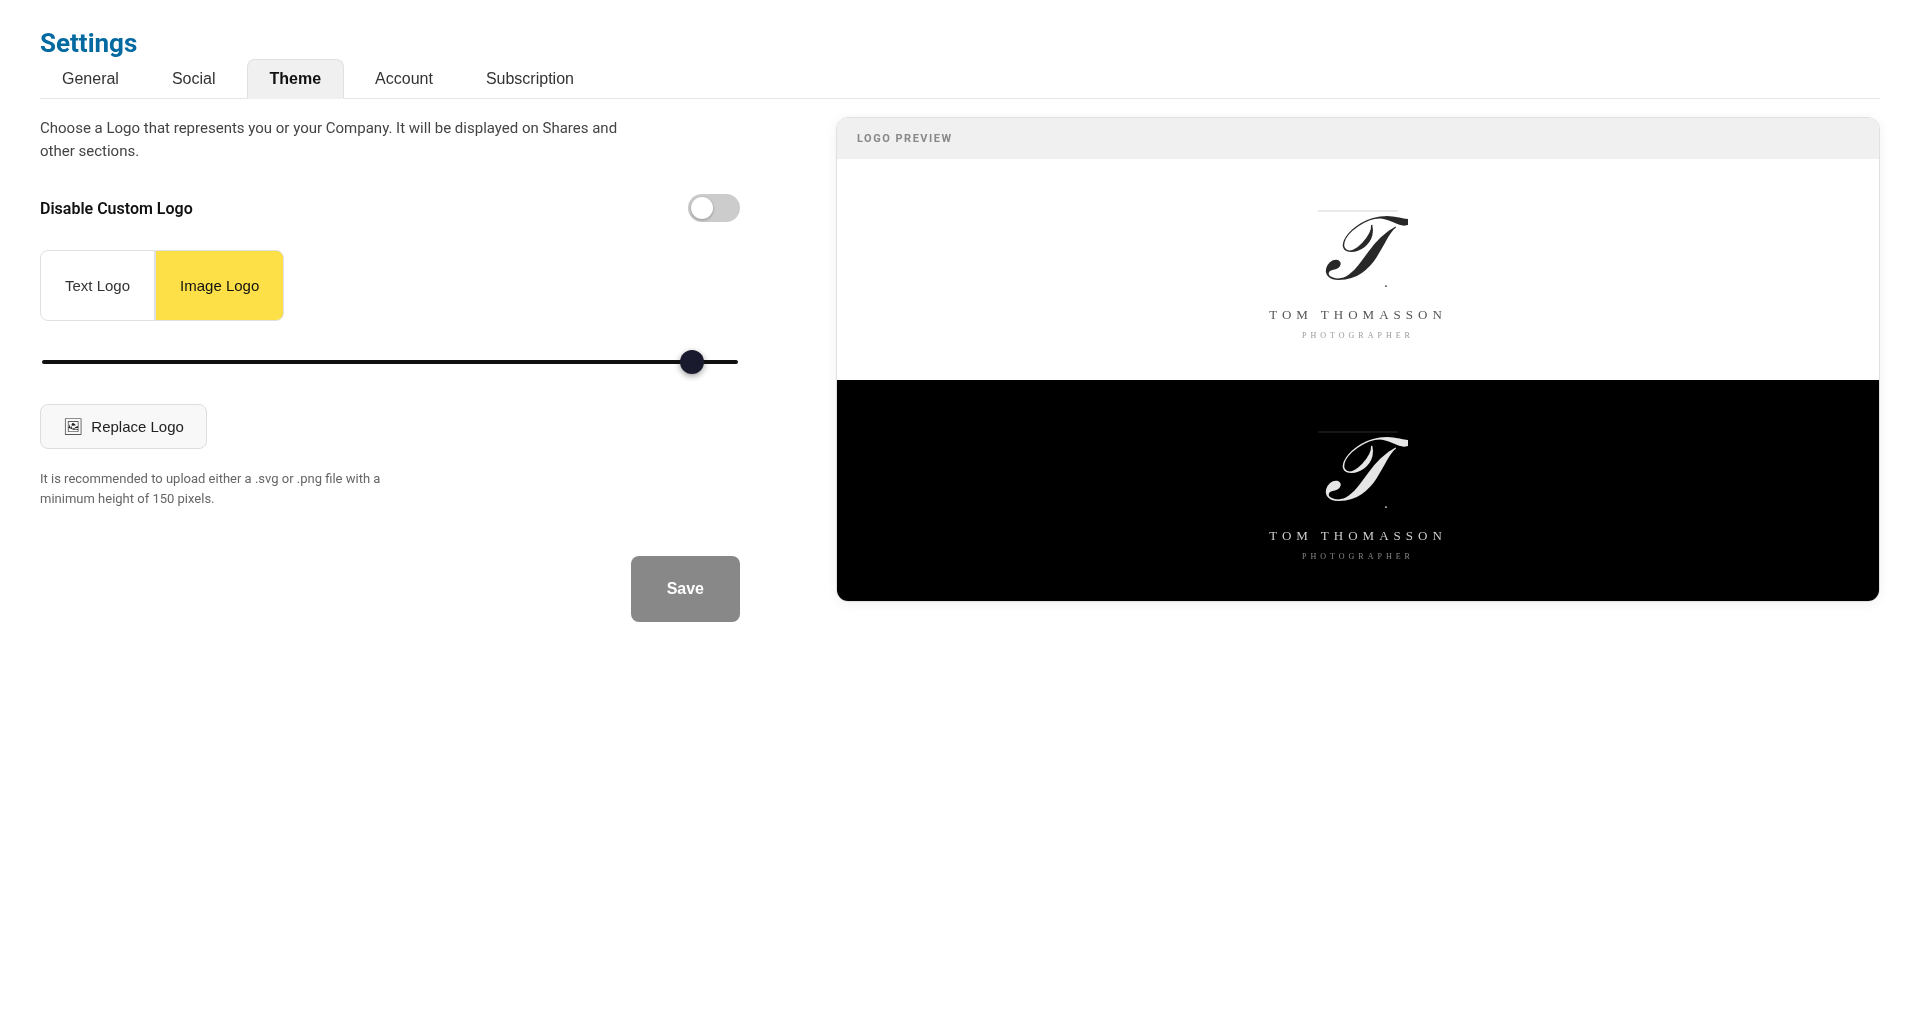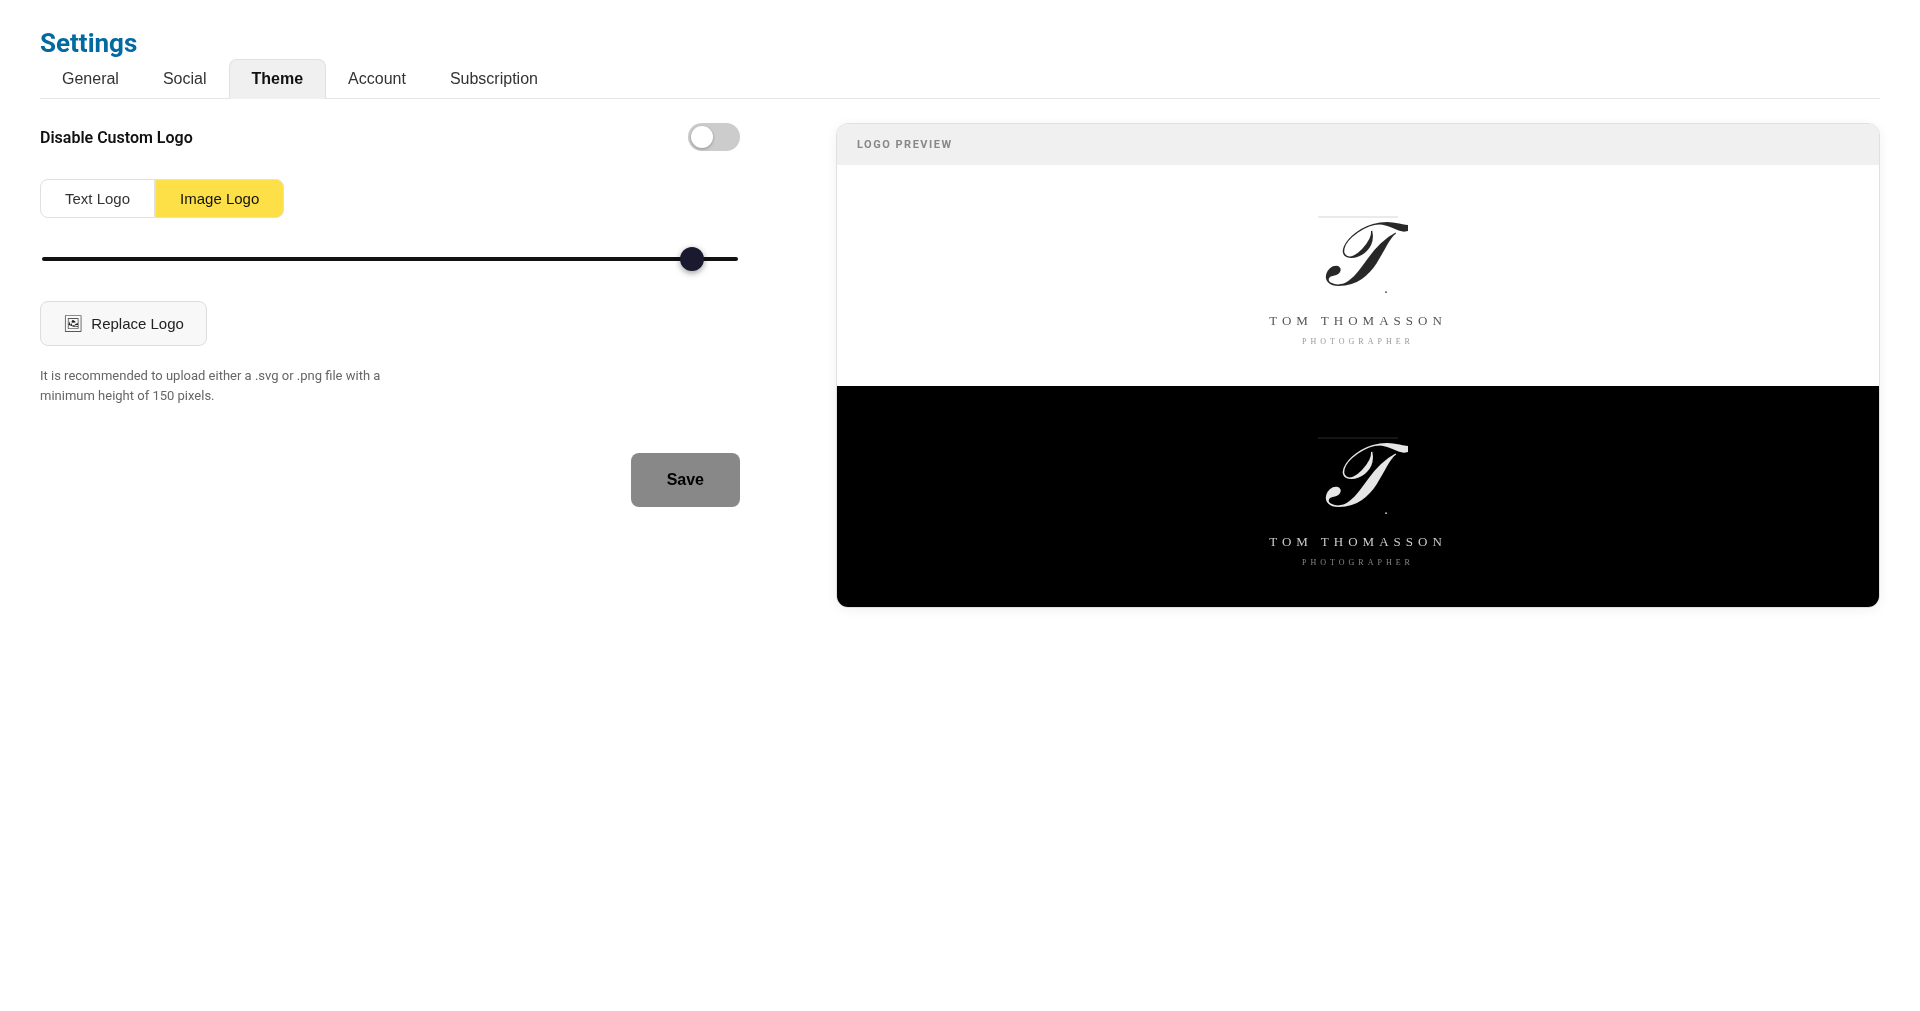--- a/index.html
+++ b/index.html
@@ -14,23 +14,23 @@
     
     .page-title {
       font-size: 26px;
       font-weight: 700;
       color: #0369a1;
     }
 
     
     .tabs {
       display: flex;
-      gap: 0;
+      gap: 9px;
       border-bottom: 1px solid #e5e5e5;
-      margin-bottom: 24px;
+      margin-bottom: 18px;
     }
     .tab {
       padding: 10px 22px;
       font-size: 16px;
       font-weight: 500;
       cursor: pointer;
       border-radius: 8px 8px 0 0;
       border: none;
       background: transparent;
       color: #333;
@@ -120,21 +120,21 @@
       box-shadow: 0 1px 3px rgba(0,0,0,0.3);
     }
 
     
     .logo-type-row {
       display: flex;
       gap: 0;
       margin-bottom: 28px;
     }
     .logo-type-btn {
-      padding: 10px 24px;
+      padding: 26px 24px;
       font-size: 15px;
       font-weight: 500;
       border: 1px solid #e0e0e0;
       background: transparent;
       cursor: pointer;
       color: #333;
     }
     .logo-type-btn:first-child {
       border-radius: 8px 0 0 8px;
     }
@@ -215,25 +215,25 @@
       max-width: 380px;
     }
 
     
     .save-btn-row {
       display: flex;
       justify-content: flex-end;
       max-width: 700px;
     }
     .save-btn {
-      padding: 18px 36px;
+      padding: 24px 36px;
       font-size: 16px;
       font-weight: 600;
       background: #888;
-      color: #000000;
+      color: #ffffff;
       border: none;
       border-radius: 8px;
       cursor: pointer;
     }
 
     
     .right-panel {
       flex: 1;
       min-width: 0;
     }
@@ -324,20 +324,21 @@
   <button class="tab active">Theme</button>
   <button class="tab">Account</button>
   <button class="tab">Subscription</button>
 </nav>
 
 <div class="content-area">
 
   <div class="left-panel">
 
 
+    <p class="section-desc">Choose a Logo that represents you or your Company. It will be displayed on Shares and other sections.</p>
 
     <div class="toggle-row">
       <span class="toggle-label">Disable Custom Logo</span>
       <label class="toggle-switch">
         <input type="checkbox" style="">
         <span class="toggle-slider"></span>
       </label>
     </div>
 
     <div class="logo-type-row">

